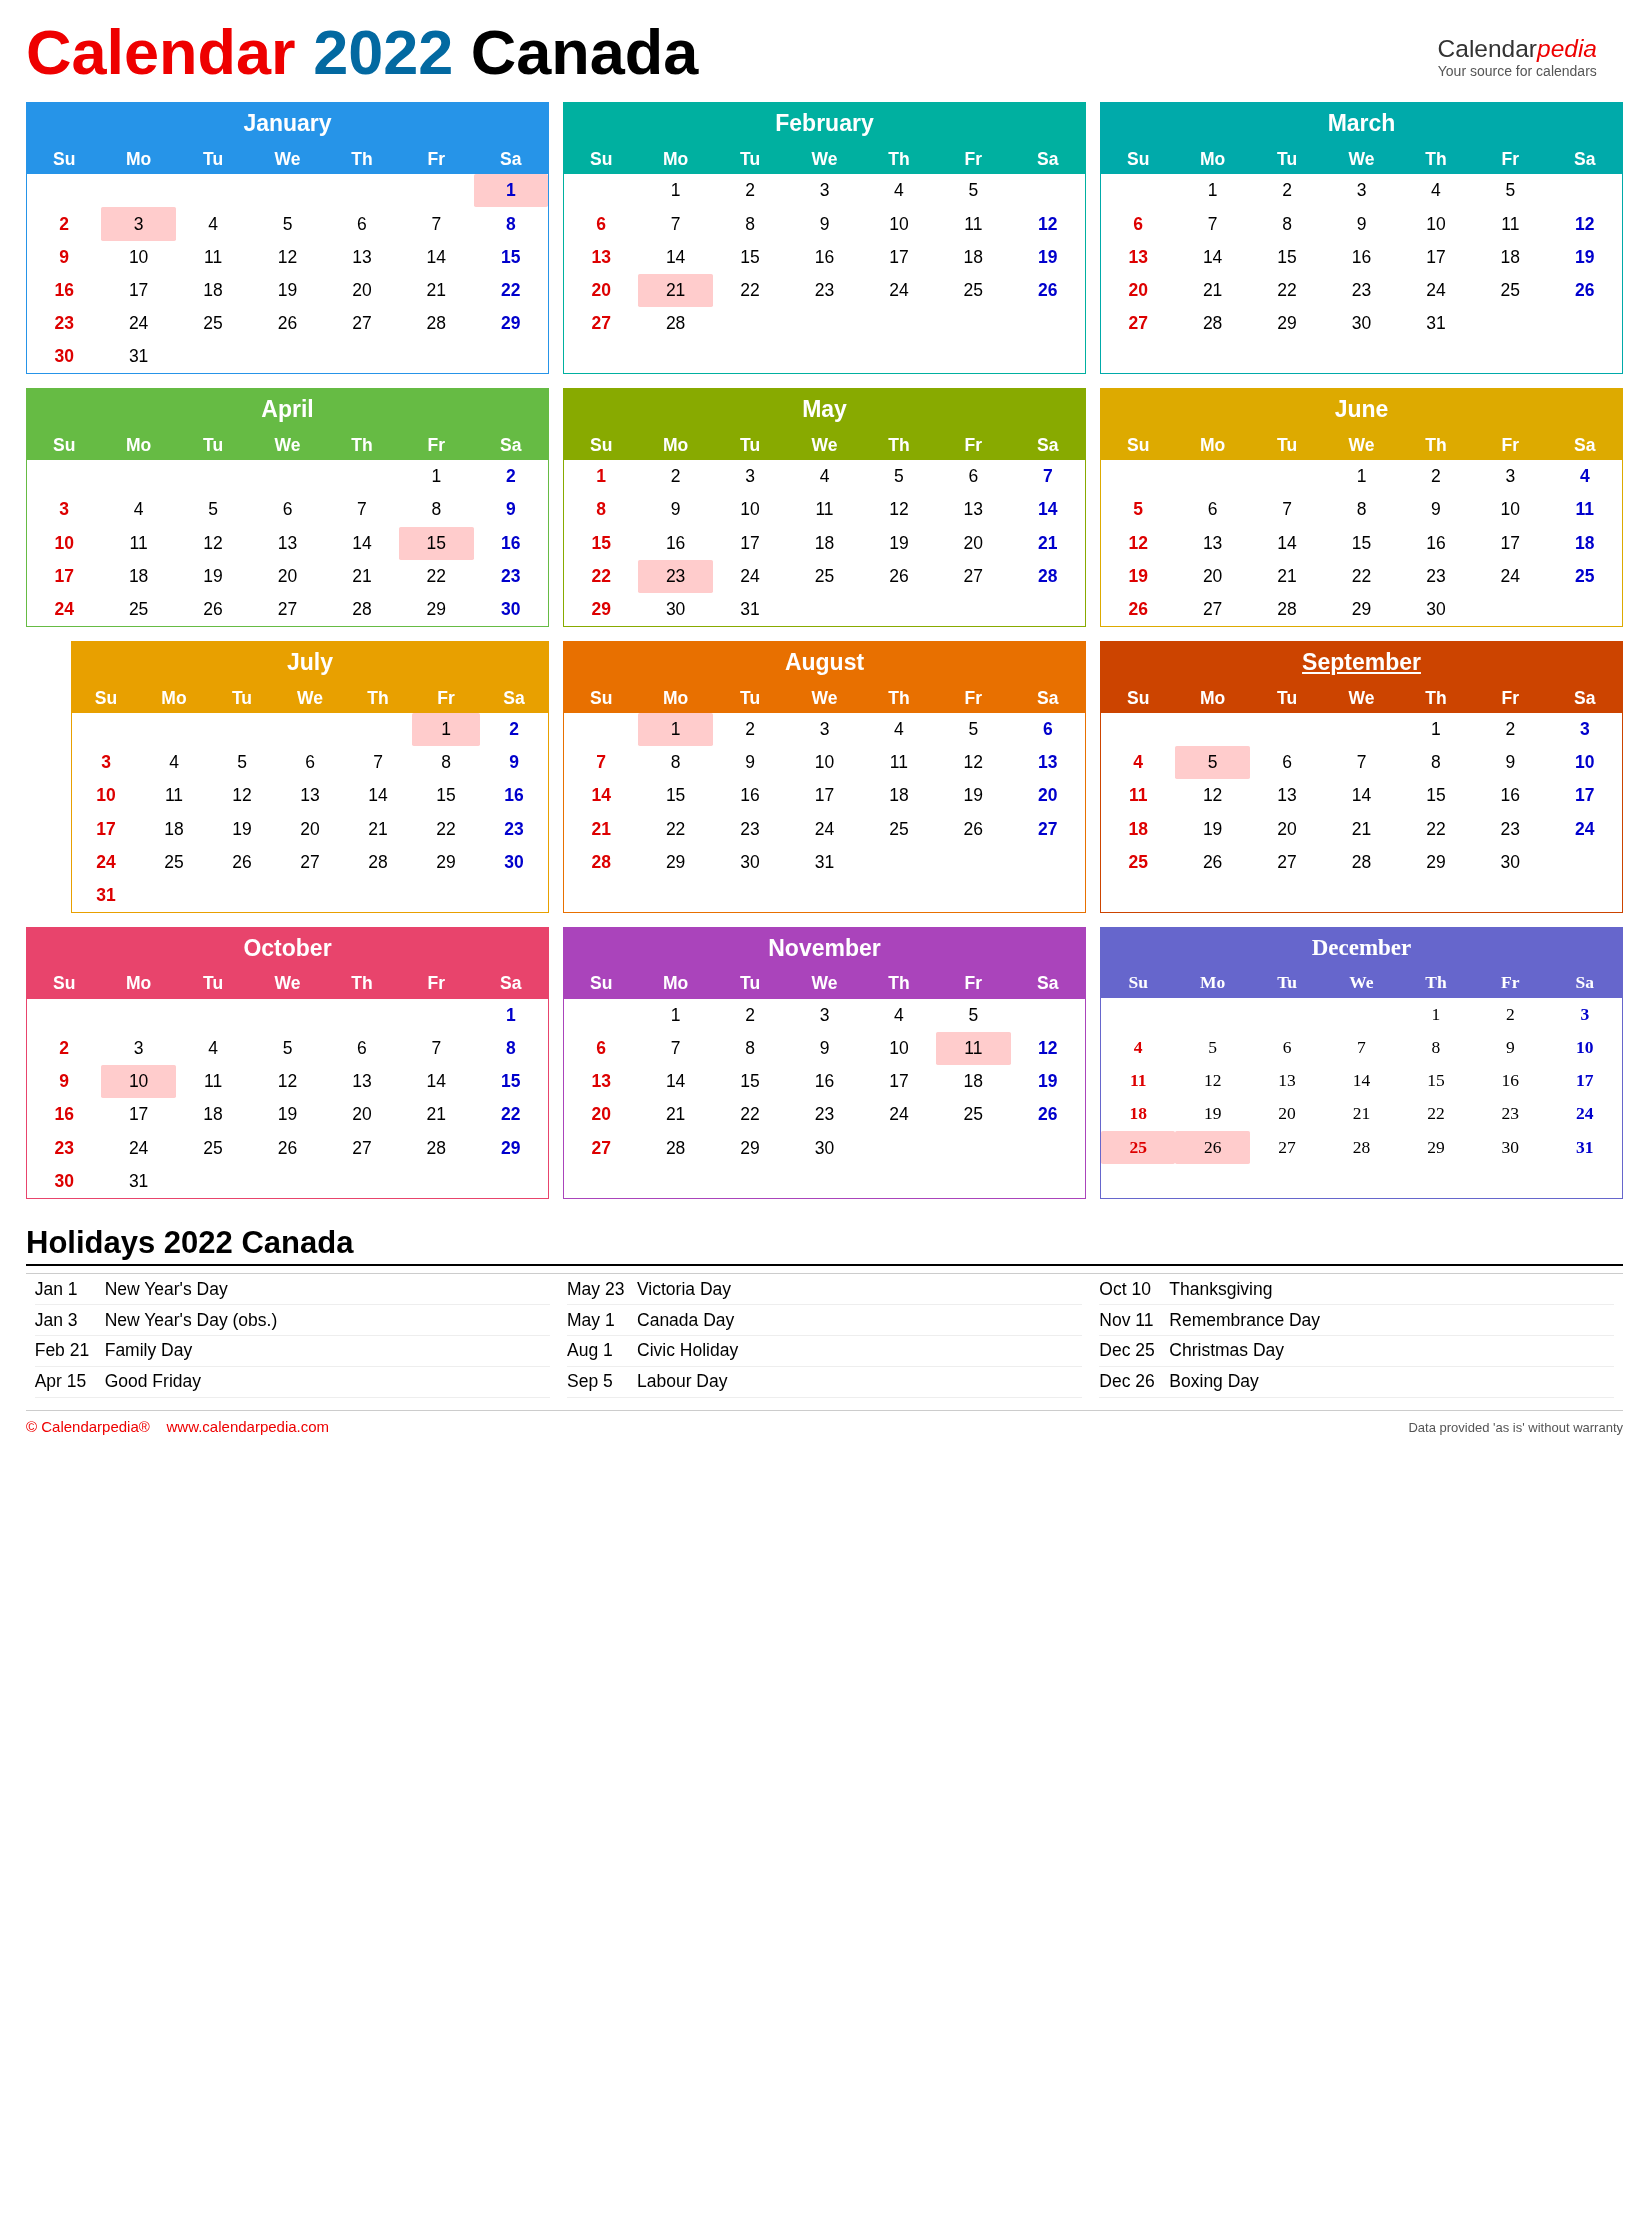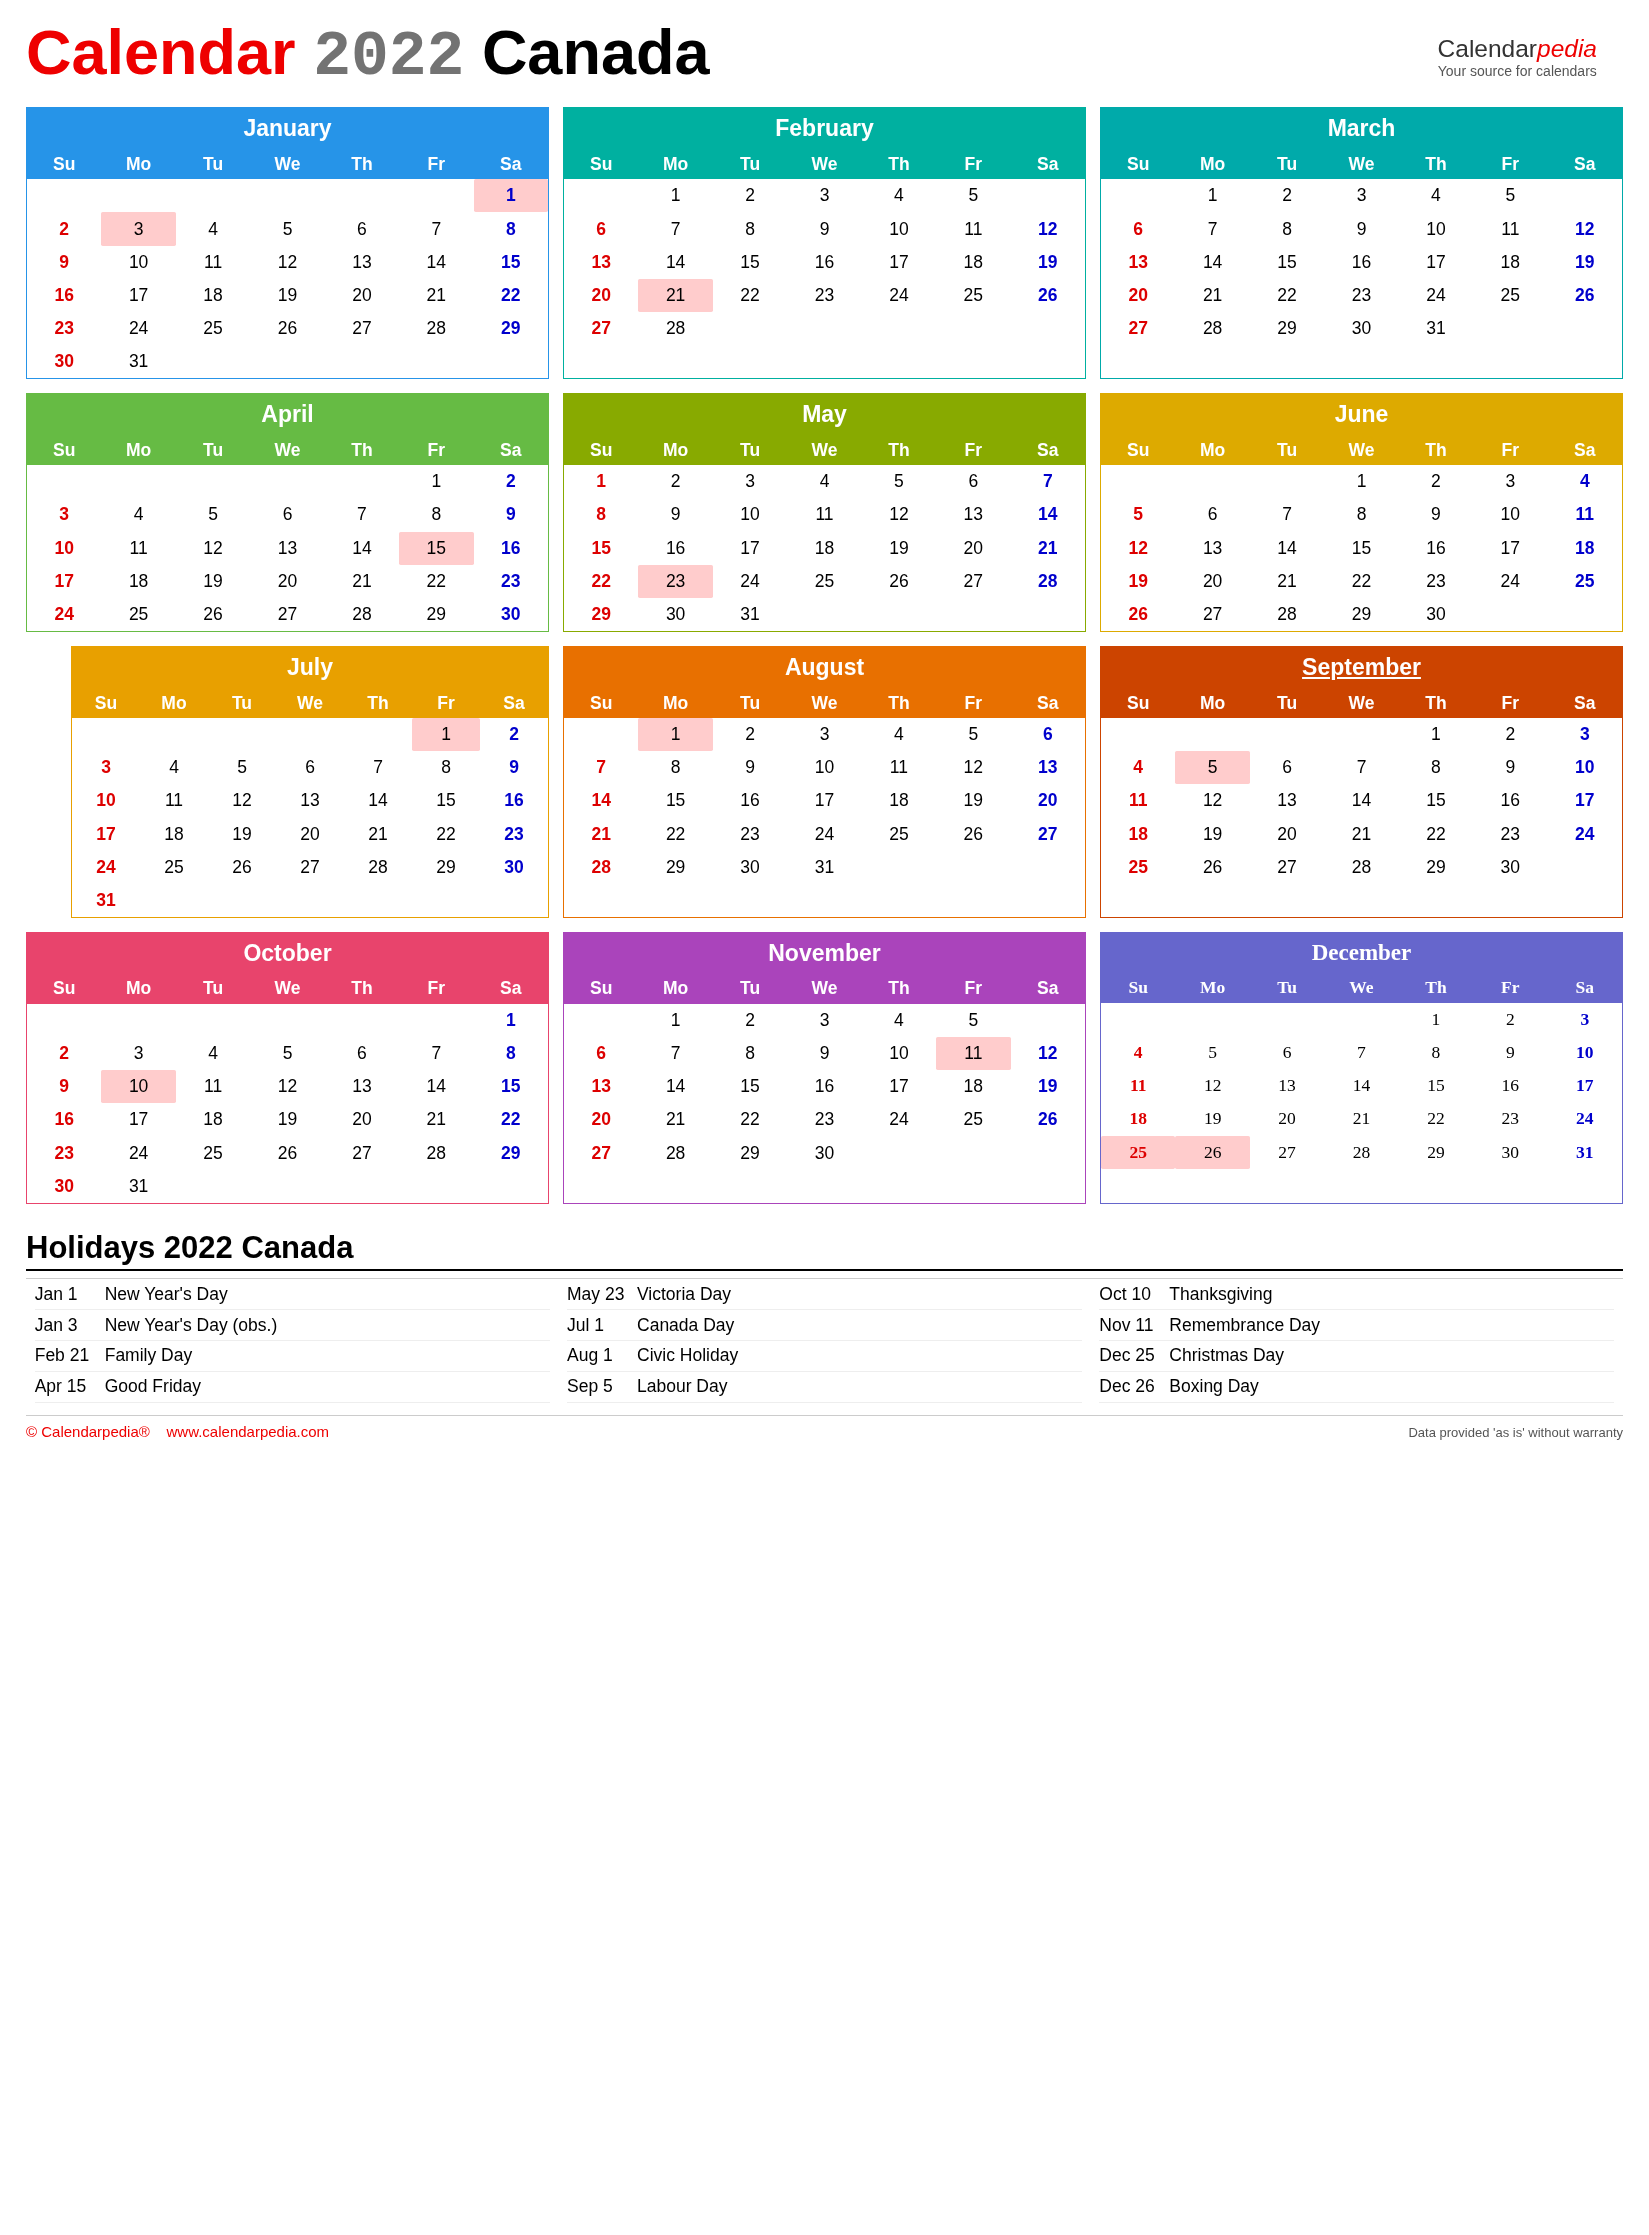--- a/index.html
+++ b/index.html
@@ -13,21 +13,21 @@
 
     
     .page-title {
       font-size: 63px;
       font-weight: bold;
       color: #000;
       margin-bottom: 15.7px;
       line-height: 1.1;
     }
     .page-title span.cal { color: #e00; }
-    .page-title span.year { color: #737373; font-family: Liberation Mono, monospace; }
+    .page-title span.year { color: #0369a1; }
     .page-title span.canada { color: #000; }
 
     
     .logo-area {
       position: absolute;
       top: 17.5px;
       right: 26px;
       text-align: center;
       font-size: 19px;
       color: #333;
@@ -872,21 +872,21 @@
             <span class="holiday-date">Apr 15</span>
             <span class="holiday-name">Good Friday</span>
           </div>
         </div>
         <div class="holiday-column">
           <div class="holiday-row">
             <span class="holiday-date">May 23</span>
             <span class="holiday-name">Victoria Day</span>
           </div>
           <div class="holiday-row">
-            <span class="holiday-date">Jul 1</span>
+            <span class="holiday-date">May 1</span>
             <span class="holiday-name">Canada Day</span>
           </div>
           <div class="holiday-row">
             <span class="holiday-date">Aug 1</span>
             <span class="holiday-name">Civic Holiday</span>
           </div>
           <div class="holiday-row">
             <span class="holiday-date">Sep 5</span>
             <span class="holiday-name">Labour Day</span>
           </div>

